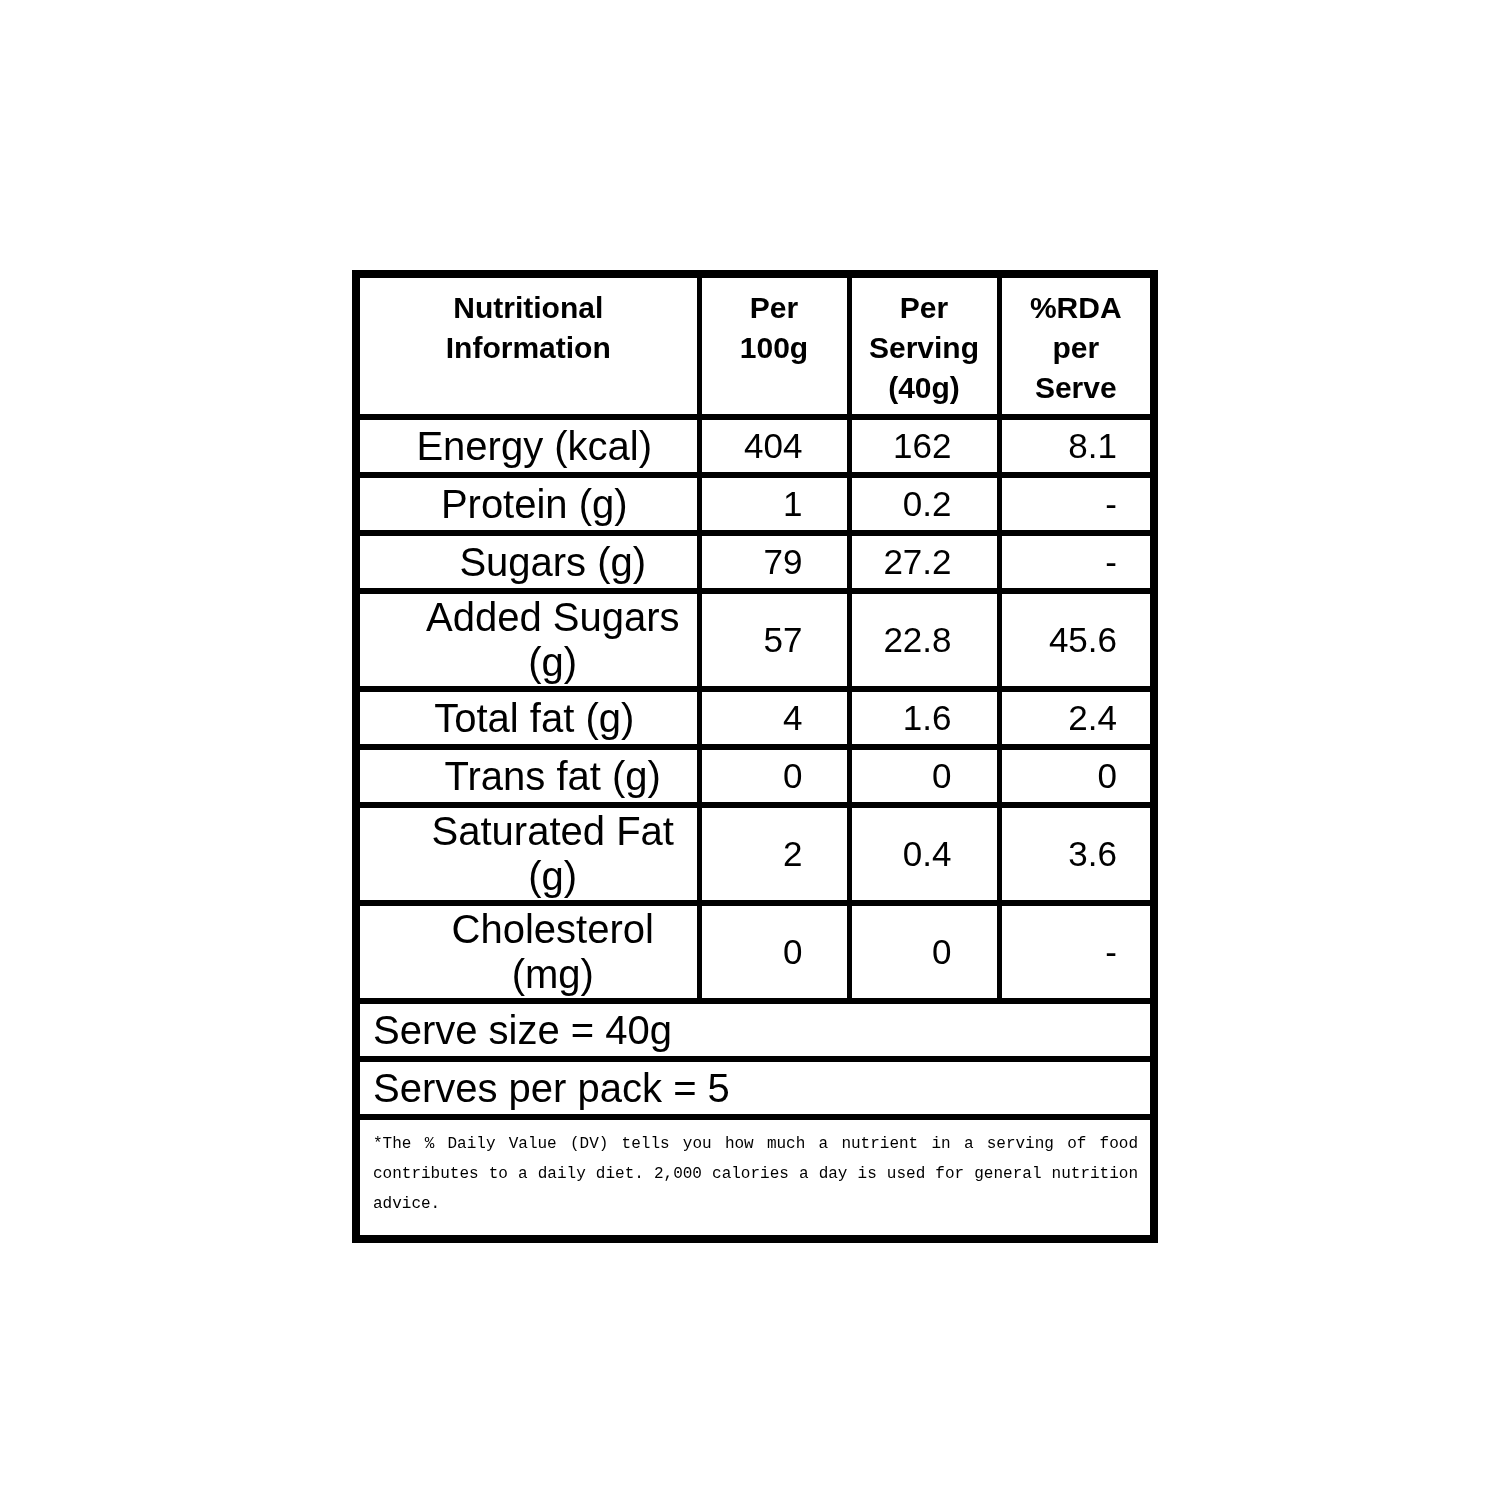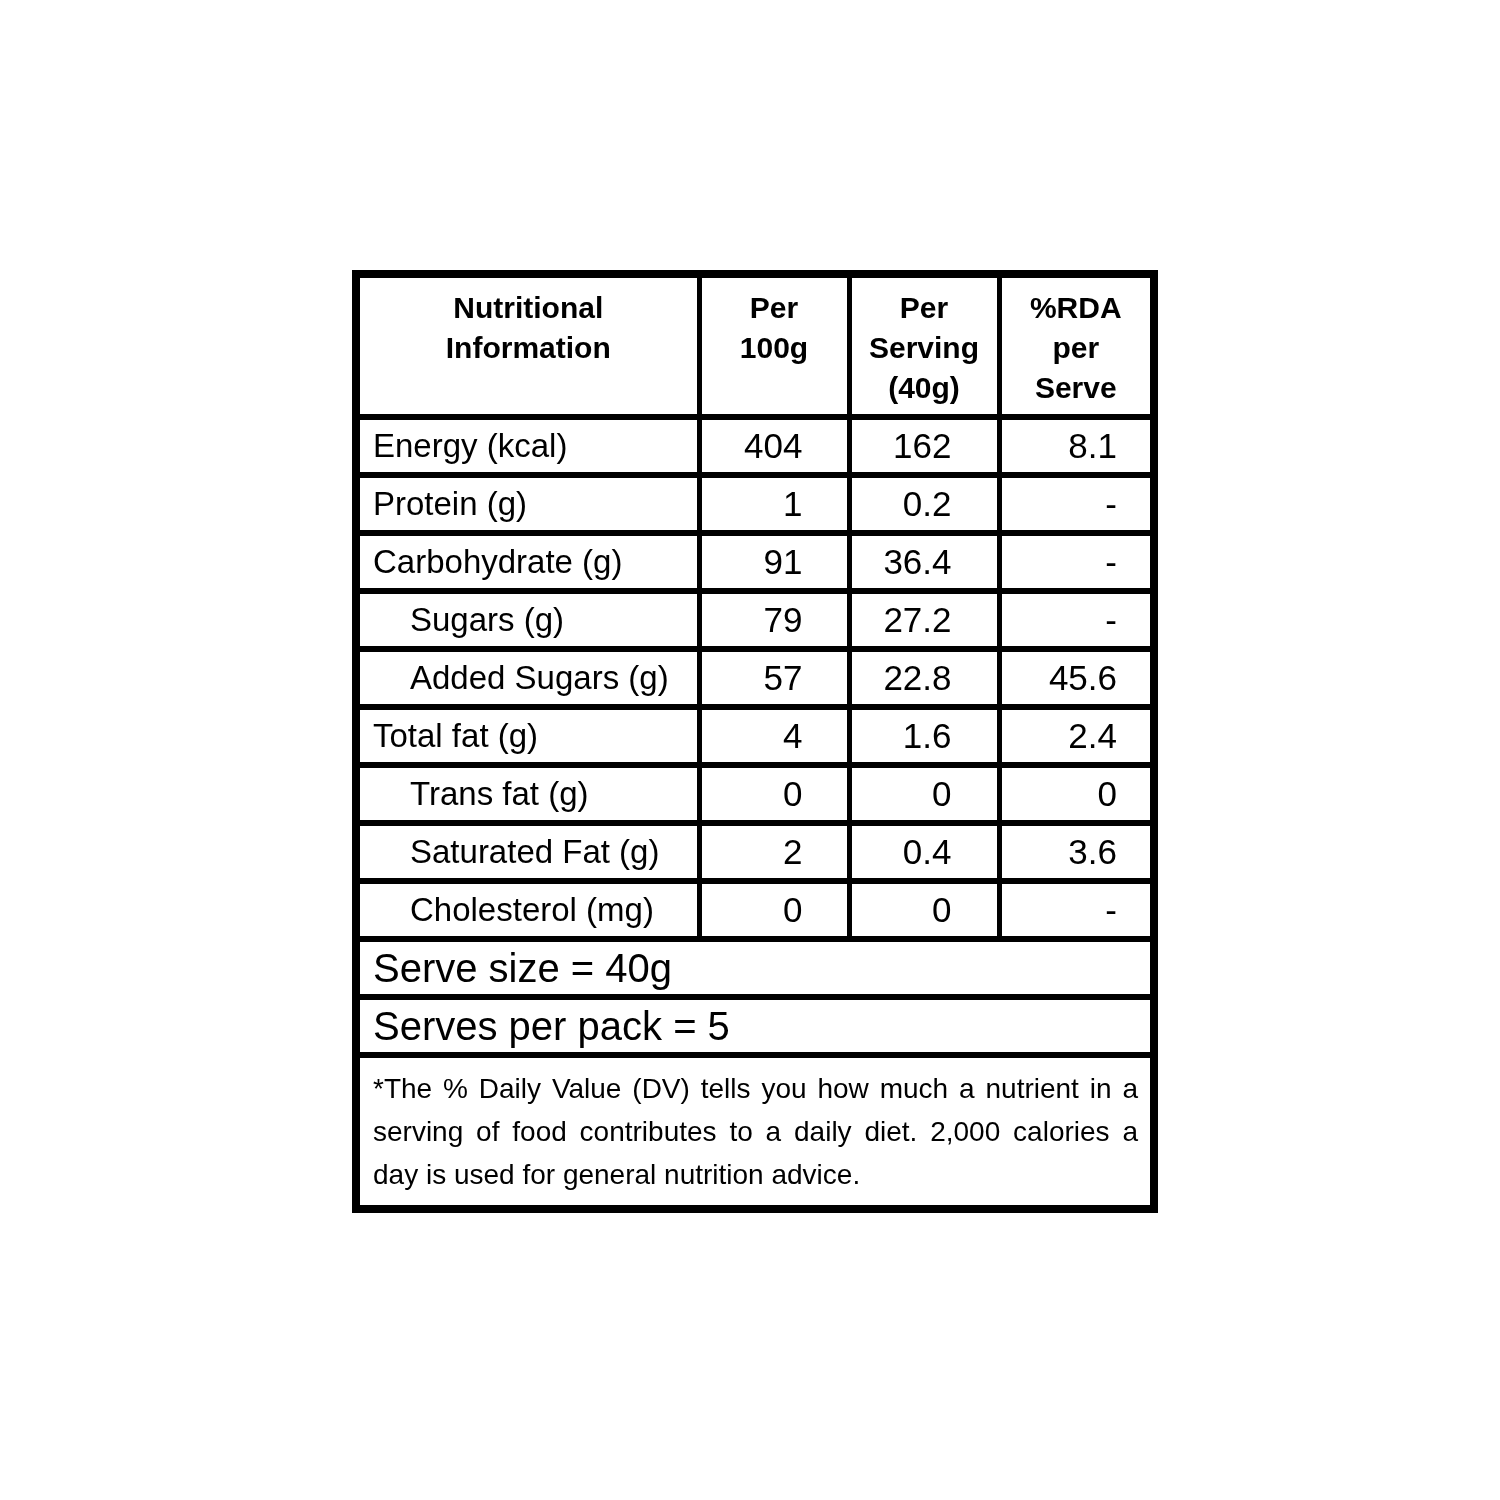--- a/index.html
+++ b/index.html
@@ -42,46 +42,47 @@
   th.hcell {
     font-size: 30px;
     font-weight: bold;
     line-height: 40px;
     text-align: center;
     vertical-align: top;
     padding-top: 10px;
     white-space: pre-line;
   }
   td.label {
-    font-size: 33px;
-    text-align: left;
+    font-size: 40px;
+    text-align: center;
     vertical-align: middle;
     padding-left: 13px;
   }
   td.label.indent { padding-left: 50px; }
   td.num {
     font-size: 35px;
     text-align: right;
     vertical-align: middle;
   }
   td.num.c2 { padding-right: 44px; }
   td.num.c3 { padding-right: 45px; }
   td.num.c4 { padding-right: 33px; }
   td.wide {
     font-size: 40px;
     text-align: left;
     vertical-align: middle;
     padding-left: 13px;
   }
   td.footnote {
-    font-size: 28px;
-    line-height: 43px;
+    font-size: 16px;
+    line-height: 30px;
     text-align: justify;
     vertical-align: top;
     padding: 9px 12px 9px 13px;
+    font-family: Liberation Mono, monospace;
   }
 </style>
 </head>
 <body>
 
 <div class="page">
   <div class="table-wrap">
     <table class="nutri">
       <colgroup>
         <col style="width:343px">
@@ -110,26 +111,20 @@
           <td class="num c4">8.1</td>
         </tr>
 
         <tr class="data-row">
           <td class="label">Protein (g)</td>
           <td class="num c2">1</td>
           <td class="num c3">0.2</td>
           <td class="num c4">-</td>
         </tr>
 
-        <tr class="data-row">
-          <td class="label">Carbohydrate (g)</td>
-          <td class="num c2">91</td>
-          <td class="num c3">36.4</td>
-          <td class="num c4">-</td>
-        </tr>
 
         <tr class="data-row">
           <td class="label indent">Sugars (g)</td>
           <td class="num c2">79</td>
           <td class="num c3">27.2</td>
           <td class="num c4">-</td>
         </tr>
 
         <tr class="data-row">
           <td class="label indent">Added Sugars (g)</td>

